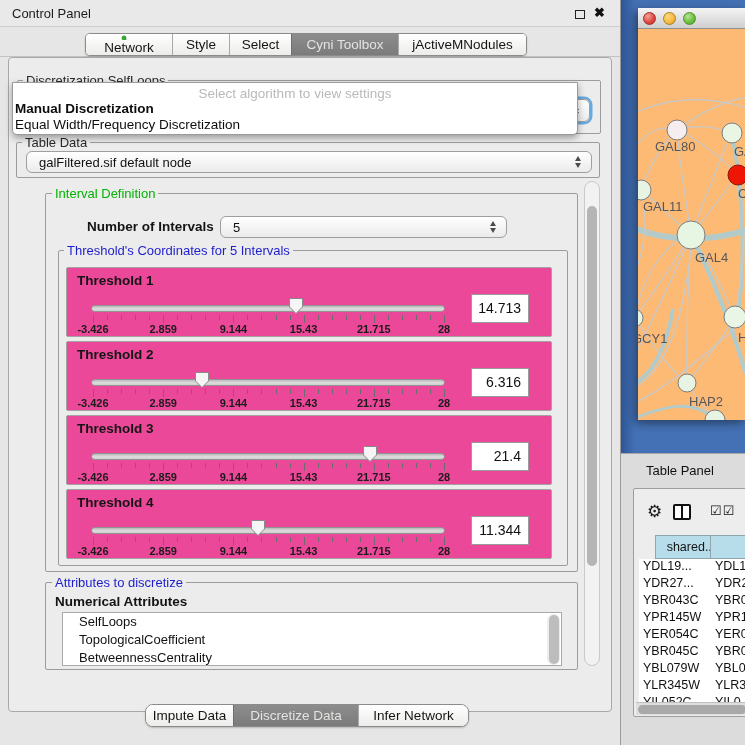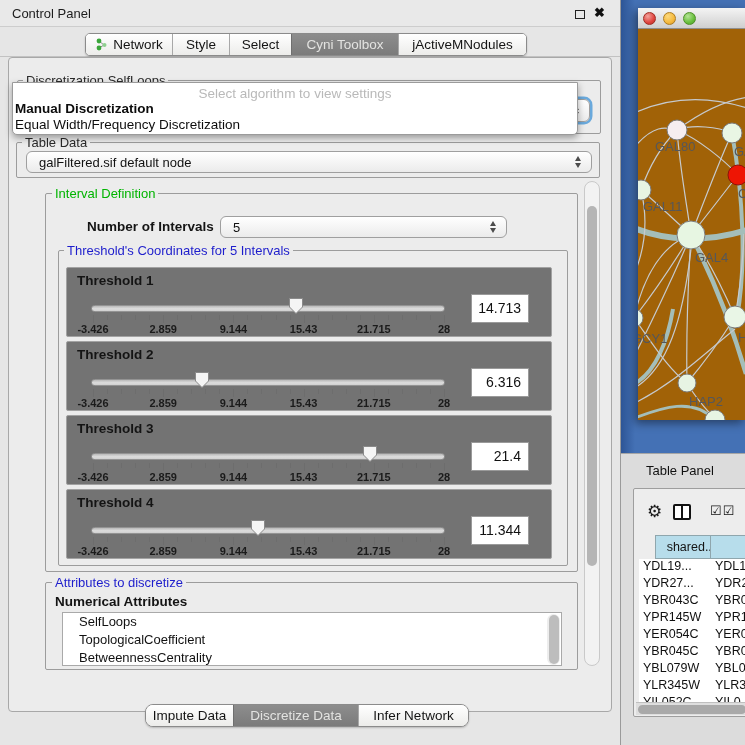--- a/index.html
+++ b/index.html
@@ -42,21 +42,21 @@
   #popup-hint { position:absolute; left:0; top:3px; width:100%; text-align:center; font-size:13.5px; color:#b9b9b9; }
   .popup-opt { position:absolute; left:2px; font-size:13.5px; color:#0d0d0d; white-space:nowrap; }
   #popup-opt-0 { top:18px; font-weight:bold; }
   #popup-opt-1 { top:34px; }
 
   
   .vtrack { position:absolute; background:#f2f2f2; border:1px solid #c9c9c9; border-radius:8px; }
   .vthumb { position:absolute; background:#b5b5b5; border-radius:6px; }
 
   
-  .tblock { position:absolute; left:66px; width:486px; height:70px; border:1px solid #a2a2a2; border-radius:2px; background:#737373; }
+  .tblock { position:absolute; left:66px; width:486px; height:70px; border:1px solid #a2a2a2; border-radius:2px; background:#ec4899; }
   .tblock .tlab { position:absolute; left:10px; top:5px; font-size:13.5px; font-weight:bold; color:#141414; }
   .track { position:absolute; left:24px; top:37px; width:354px; height:7px; border:1px solid #939393; border-radius:4px; background:linear-gradient(#b9b9b9,#dddddd 55%,#cfcfcf); }
   .ruler { position:absolute; left:0; top:0; width:100%; height:100%; }
   .tick { position:absolute; top:47px; width:1px; height:5px; background:#6d6d6d; }
   .tick.major { height:8px; }
   .tlabel { position:absolute; top:55px; transform:translateX(-50%); font-size:11px; font-weight:bold; color:#1b1b1b; white-space:nowrap; }
   .thumb { position:absolute; top:29px; width:16px; height:18px; z-index:3; }
   .valbox { position:absolute; left:404px; top:26px; width:58px; height:29px; background:#ffffff; border:1px solid #9a9a9a; font-size:14px; color:#111; text-align:right; padding:5px 7px 0 0; }
 
   
@@ -69,21 +69,21 @@
 
   
   #right-side { position:absolute; left:620px; top:0; width:125px; height:745px; border-left:1px solid #9a9a9a; }
   #desktop { position:absolute; left:0; top:0; width:125px; height:453px; background:linear-gradient(90deg,#2d5596 0px,#4471b5 14px,#4471b5); }
   #net-window { position:absolute; left:17px; top:8px; width:108px; height:412px; background:#ffffff; box-shadow:-3px 3px 9px rgba(0,0,0,.45); }
   #net-titlebar { position:absolute; left:0; top:0; width:108px; height:21px; background:linear-gradient(#f4f4f4,#cfcfcf); border-bottom:1px solid #8f8f8f; }
   .light { position:absolute; top:4px; width:13px; height:13px; border-radius:50%; }
   #light-red    { left:5px;  background:radial-gradient(circle at 35% 30%, #f2a39d, #e0443e 60%, #b23029); border:1px solid #9f2d23; }
   #light-yellow { left:25px; background:radial-gradient(circle at 35% 30%, #fbd97e, #f5b93d 60%, #d4932a); border:1px solid #ad7d22; }
   #light-green  { left:45px; background:radial-gradient(circle at 35% 30%, #b5e397, #68bf3c 60%, #4f9c2b); border:1px solid #4e8f28; }
-  #net-canvas { position:absolute; left:0; top:21px; width:108px; height:391px; overflow:hidden; background:#a16207; }
+  #net-canvas { position:absolute; left:0; top:21px; width:108px; height:391px; overflow:hidden; background:#fdba74; }
   #net-canvas svg { position:absolute; left:0; top:0; }
   #net-canvas text { font-family:"Liberation Sans",sans-serif; font-size:13px; fill:#55575b; }
 
   #tp-region { position:absolute; left:0; top:453px; width:125px; height:292px; background:#dcdcdc; border-top:1px solid #a6a6a6; }
   #tp-title { position:absolute; left:25px; top:9px; font-size:13px; color:#111; }
   #tp-panel { position:absolute; left:12px; top:34px; width:120px; height:229px; background:#ededed; border:1px solid #9e9e9e; border-radius:2px; }
   #tp-gear { position:absolute; left:13px; top:12px; font-size:17px; color:#1a1a1a; }
   #tp-colicon { position:absolute; left:39px; top:15px; width:18px; height:16px; border:2px solid #111; border-radius:2px; background:#fff; }
   #tp-colicon:after { content:""; position:absolute; left:6px; top:0; width:2px; height:12px; background:#111; }
   #tp-checks { position:absolute; left:76px; top:14px; font-size:13px; color:#111; letter-spacing:1px; white-space:nowrap; }
@@ -106,21 +106,21 @@
 
     <div id="cp-titlebar">
       <div id="cp-title">Control Panel</div>
       <div id="float-btn"></div>
       <div id="close-btn">✖</div>
     </div>
 
     <div id="strip-line"></div>
 
     <div class="tabstrip" id="top-tabs">
-      <div class="seg" style="width:86px;">
+      <div class="seg" style="width:86px;flex-direction:column;">
         <svg width="13" height="15" style="margin-right:5px;">
           <line x1="4" y1="4" x2="9" y2="8" stroke="#8a8a8a" stroke-width="1"></line>
           <line x1="4" y1="11" x2="9" y2="8" stroke="#8a8a8a" stroke-width="1"></line>
           <circle cx="4" cy="4" r="2.4" fill="#3aa63a"></circle>
           <circle cx="4" cy="11" r="2.4" fill="#3aa63a"></circle>
           <circle cx="9.5" cy="8" r="2" fill="#8fd08f"></circle>
         </svg>
         <span>Network</span>
       </div>
       <div class="seg" style="width:57px;">

